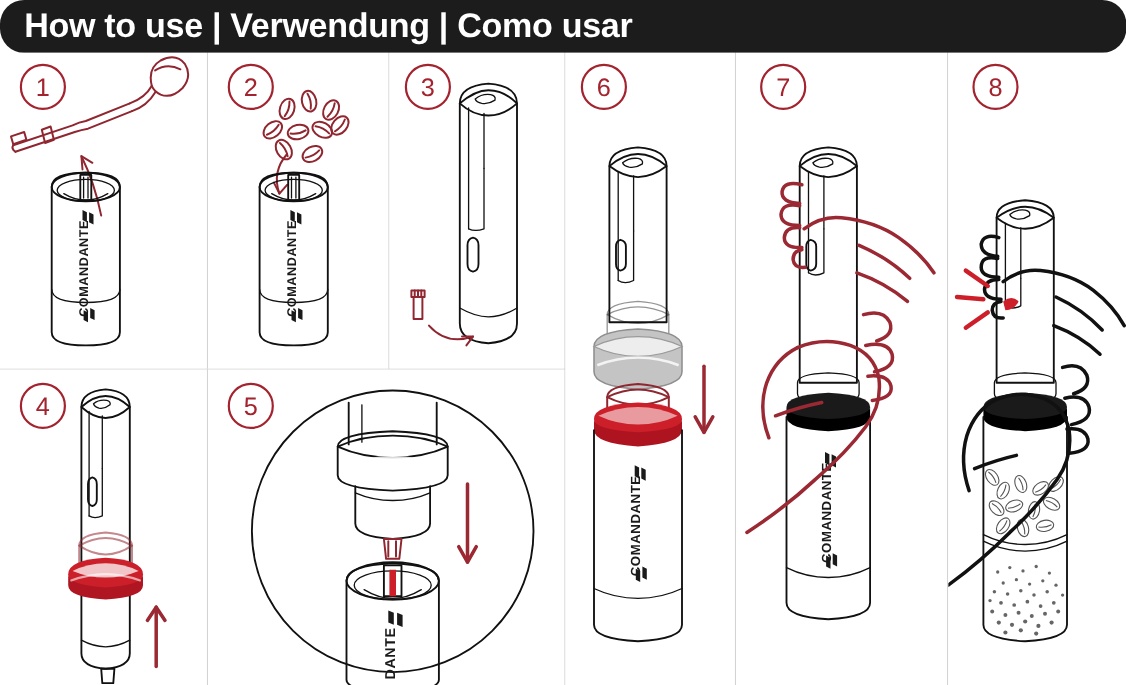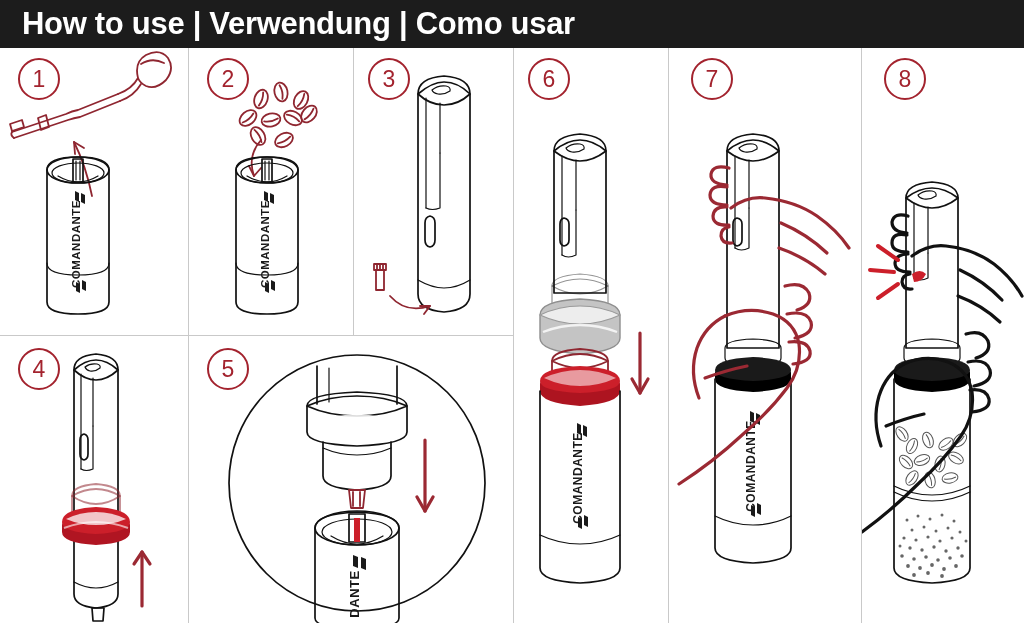--- a/index.html
+++ b/index.html
@@ -2,21 +2,21 @@
 <html><head>
 <meta charset="utf-8">
 <style>
   html,body{margin:0;padding:0;background:#fff;}
   body{width:1024px;height:623px;overflow:hidden;
        font-family:"Liberation Sans","DejaVu Sans",sans-serif;}
   #page{position:relative;width:1024px;height:623px;background:#ffffff;}
 
   
   #header{position:absolute;left:0;top:0;width:1024px;height:48px;
-          background:#1c1c1c;display:flex;align-items:center;}
+          background:#1c1c1c;display:flex;align-items:center;border-radius:22px;}
   #header-title{color:#ffffff;font-size:31px;font-weight:bold;
                 letter-spacing:-0.3px;padding-left:22px;white-space:nowrap;}
 
   
   #grid{position:absolute;left:0;top:48px;width:1024px;height:575px;}
   .panel{position:absolute;overflow:hidden;box-sizing:border-box;background:#fff;}
   .vdiv{position:absolute;width:1px;background:#c9c9c9;}
   .hdiv{position:absolute;height:1px;background:#c9c9c9;}
 
   

